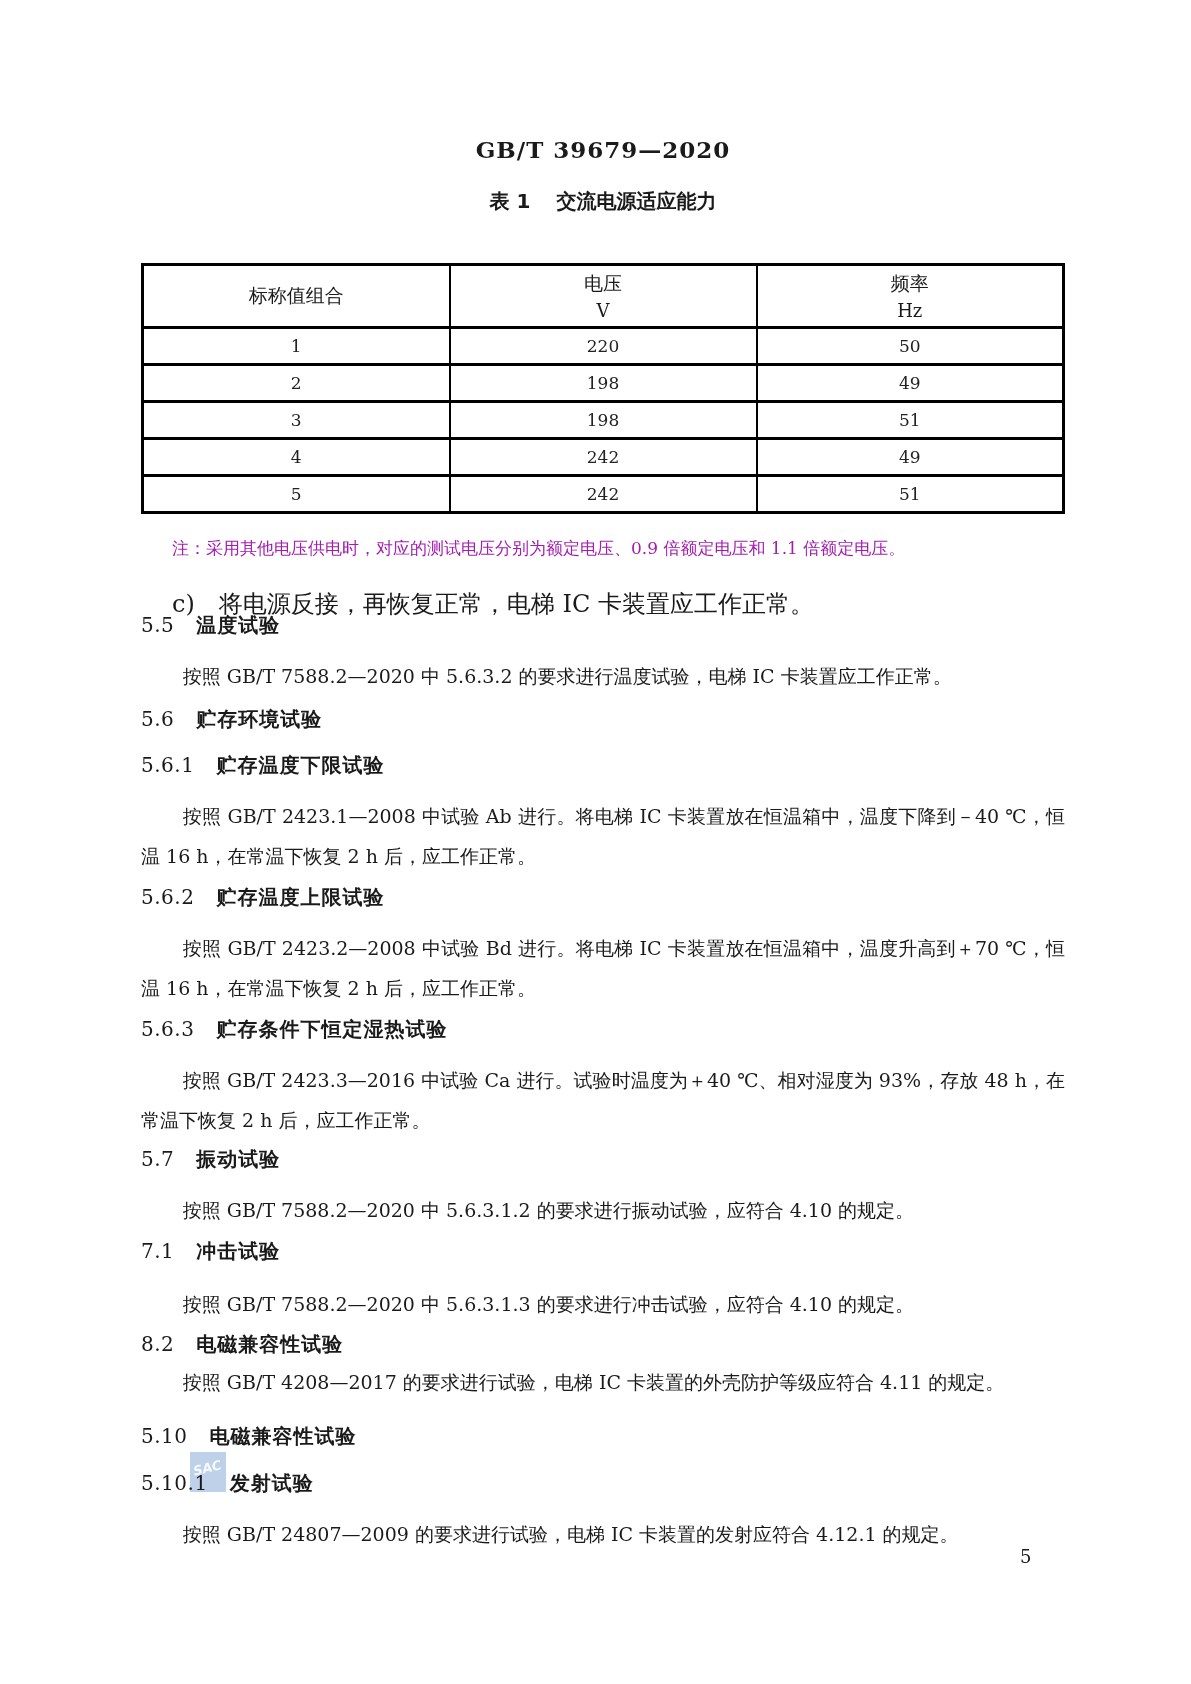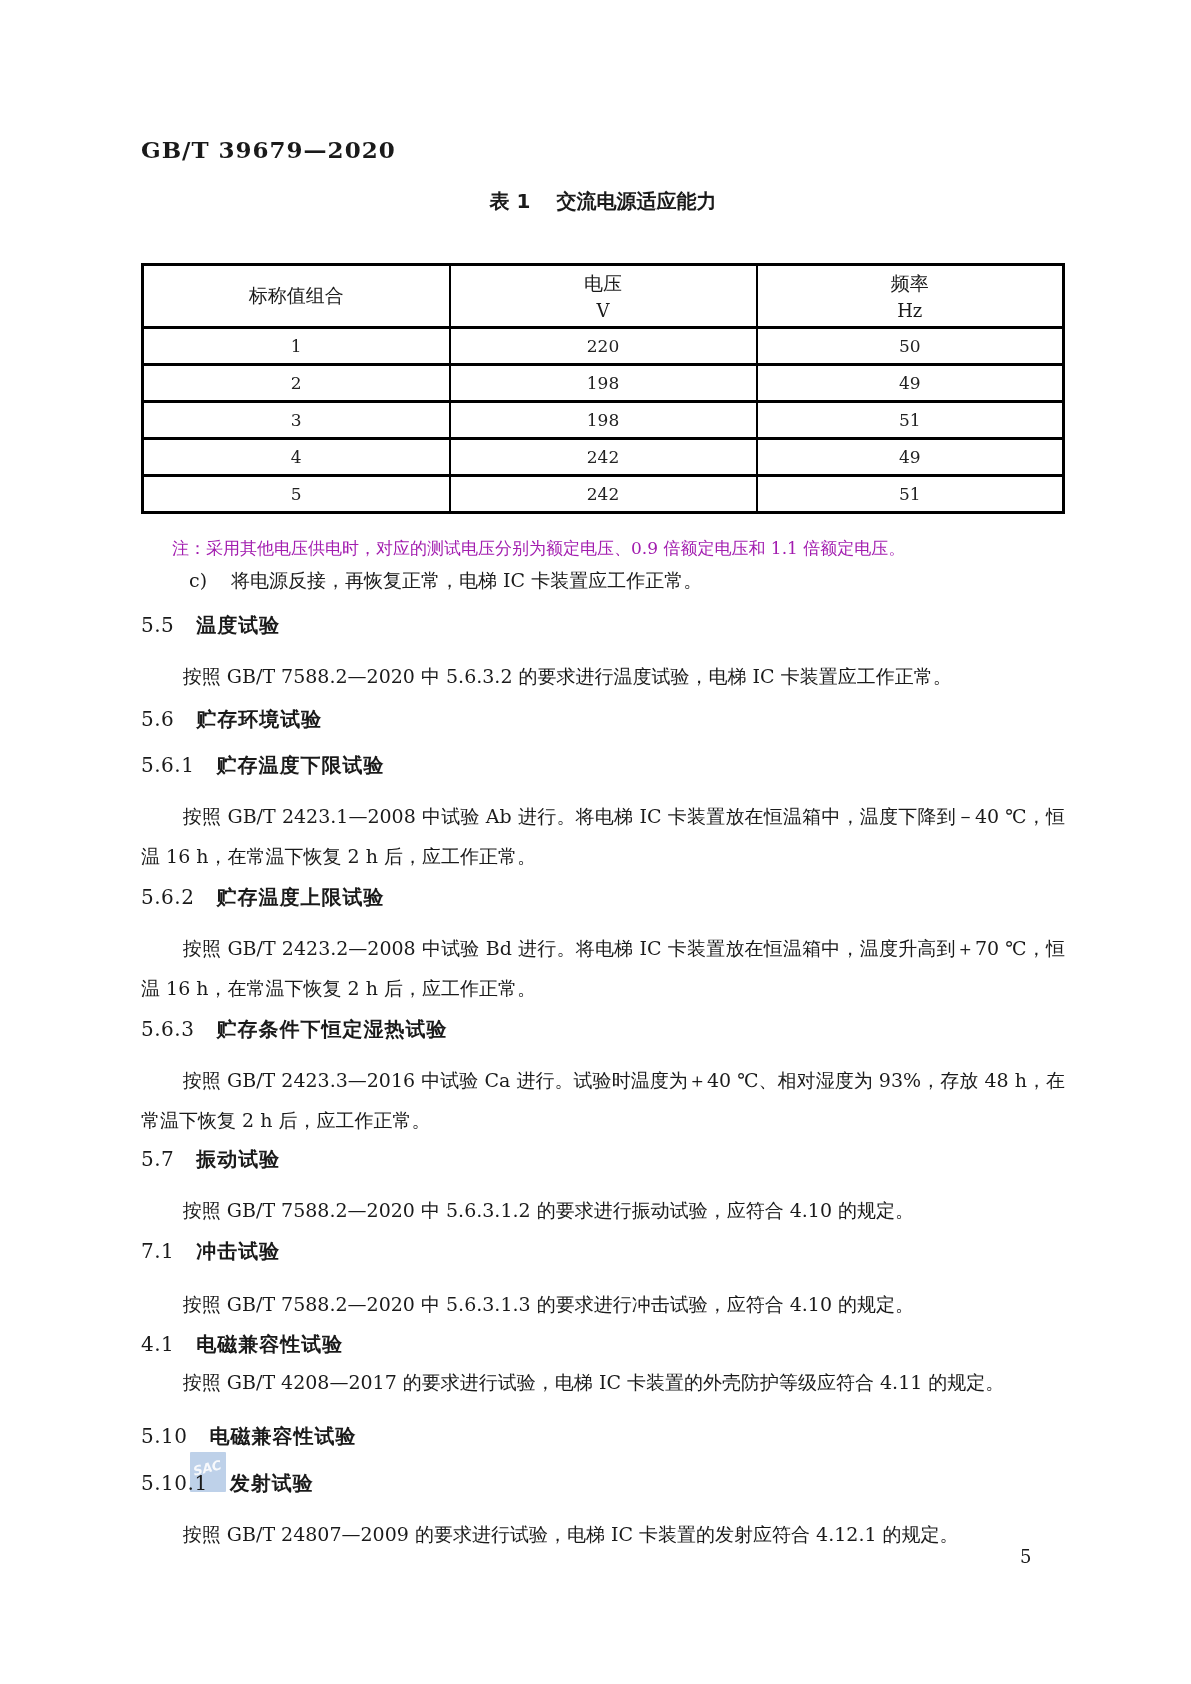--- a/index.html
+++ b/index.html
@@ -3,21 +3,21 @@
 <meta charset="utf-8">
 <style>
   html,body{margin:0;padding:0;}
   body{
     width:1191px;height:1684px;position:relative;background:#ffffff;
     font-family:"DejaVu Serif","Liberation Serif",serif;color:#1a1a1a;
     -webkit-font-smoothing:antialiased;
   }
   .abs{position:absolute;}
   .doc-header{
-    left:141px;top:136px;width:924px;text-align:left;
+    left:141px;top:136px;width:924px;text-align:center;
     font-size:23px;font-weight:bold;letter-spacing:1px;
   }
   .table-title{
     left:141px;top:188px;width:924px;text-align:center;
     font-size:20px;font-weight:bold;
     font-family:"DejaVu Sans","Liberation Sans",sans-serif;
   }
   .table-title .ttl-gap{display:inline-block;width:26px;}
   table.data-table{
     position:absolute;left:141px;top:263px;width:924px;
@@ -29,21 +29,21 @@
   }
   table.data-table{border:3px solid #000;padding-left:44px;}
   table.data-table tr{border-top:3px solid #000;}
   td.hcell{height:60px;font-size:19px;}
   td.hcell .l2{font-size:18px;margin-top:3px;}
   td.vcell{height:34px;font-size:17px;color:#222;}
   .note-line{
     left:172px;top:536px;width:893px;font-size:17px;line-height:24px;color:#a21caf;
   }
   .item-c{
-    left:172px;top:566px;width:893px;font-size:19px;line-height:28px;margin-left:17px;
+    left:172px;top:590px;width:893px;font-size:24px;line-height:28px;
   }
   .item-c .c-gap{display:inline-block;width:24px;}
   .sec-h{
     left:141px;top:0;width:924px;display:flex;align-items:center;
     font-size:20px;line-height:26px;white-space:nowrap;
   }
   .sec-h .num{font-weight:500;letter-spacing:0.5px;margin-right:22px;}
   .sec-h .ttl{
     font-family:"DejaVu Sans","Liberation Sans",sans-serif;
     font-weight:bold;letter-spacing:1px;
@@ -158,21 +158,21 @@
 </div>
 <div class="abs para" style="top:1190px">按照 GB/T 7588.2—2020 中 5.6.3.1.2 的要求进行振动试验，应符合 4.10 的规定。</div>
 
 <div class="abs sec-h" style="top:1238px">
   <span class="num">7.1</span>
   <span class="ttl">冲击试验</span>
 </div>
 <div class="abs para" style="top:1284px">按照 GB/T 7588.2—2020 中 5.6.3.1.3 的要求进行冲击试验，应符合 4.10 的规定。</div>
 
 <div class="abs sec-h" style="top:1331px">
-  <span class="num">4.1</span>
+  <span class="num">8.2</span>
   <span class="ttl">电磁兼容性试验</span>
 </div>
 <div class="abs para" style="top:1362px">按照 GB/T 4208—2017 的要求进行试验，电梯 IC 卡装置的外壳防护等级应符合 4.11 的规定。</div>
 
 <div class="abs sec-h" style="top:1423px">
   <span class="num">5.10</span>
   <span class="ttl">电磁兼容性试验</span>
 </div>
 
 <div class="abs watermark">

